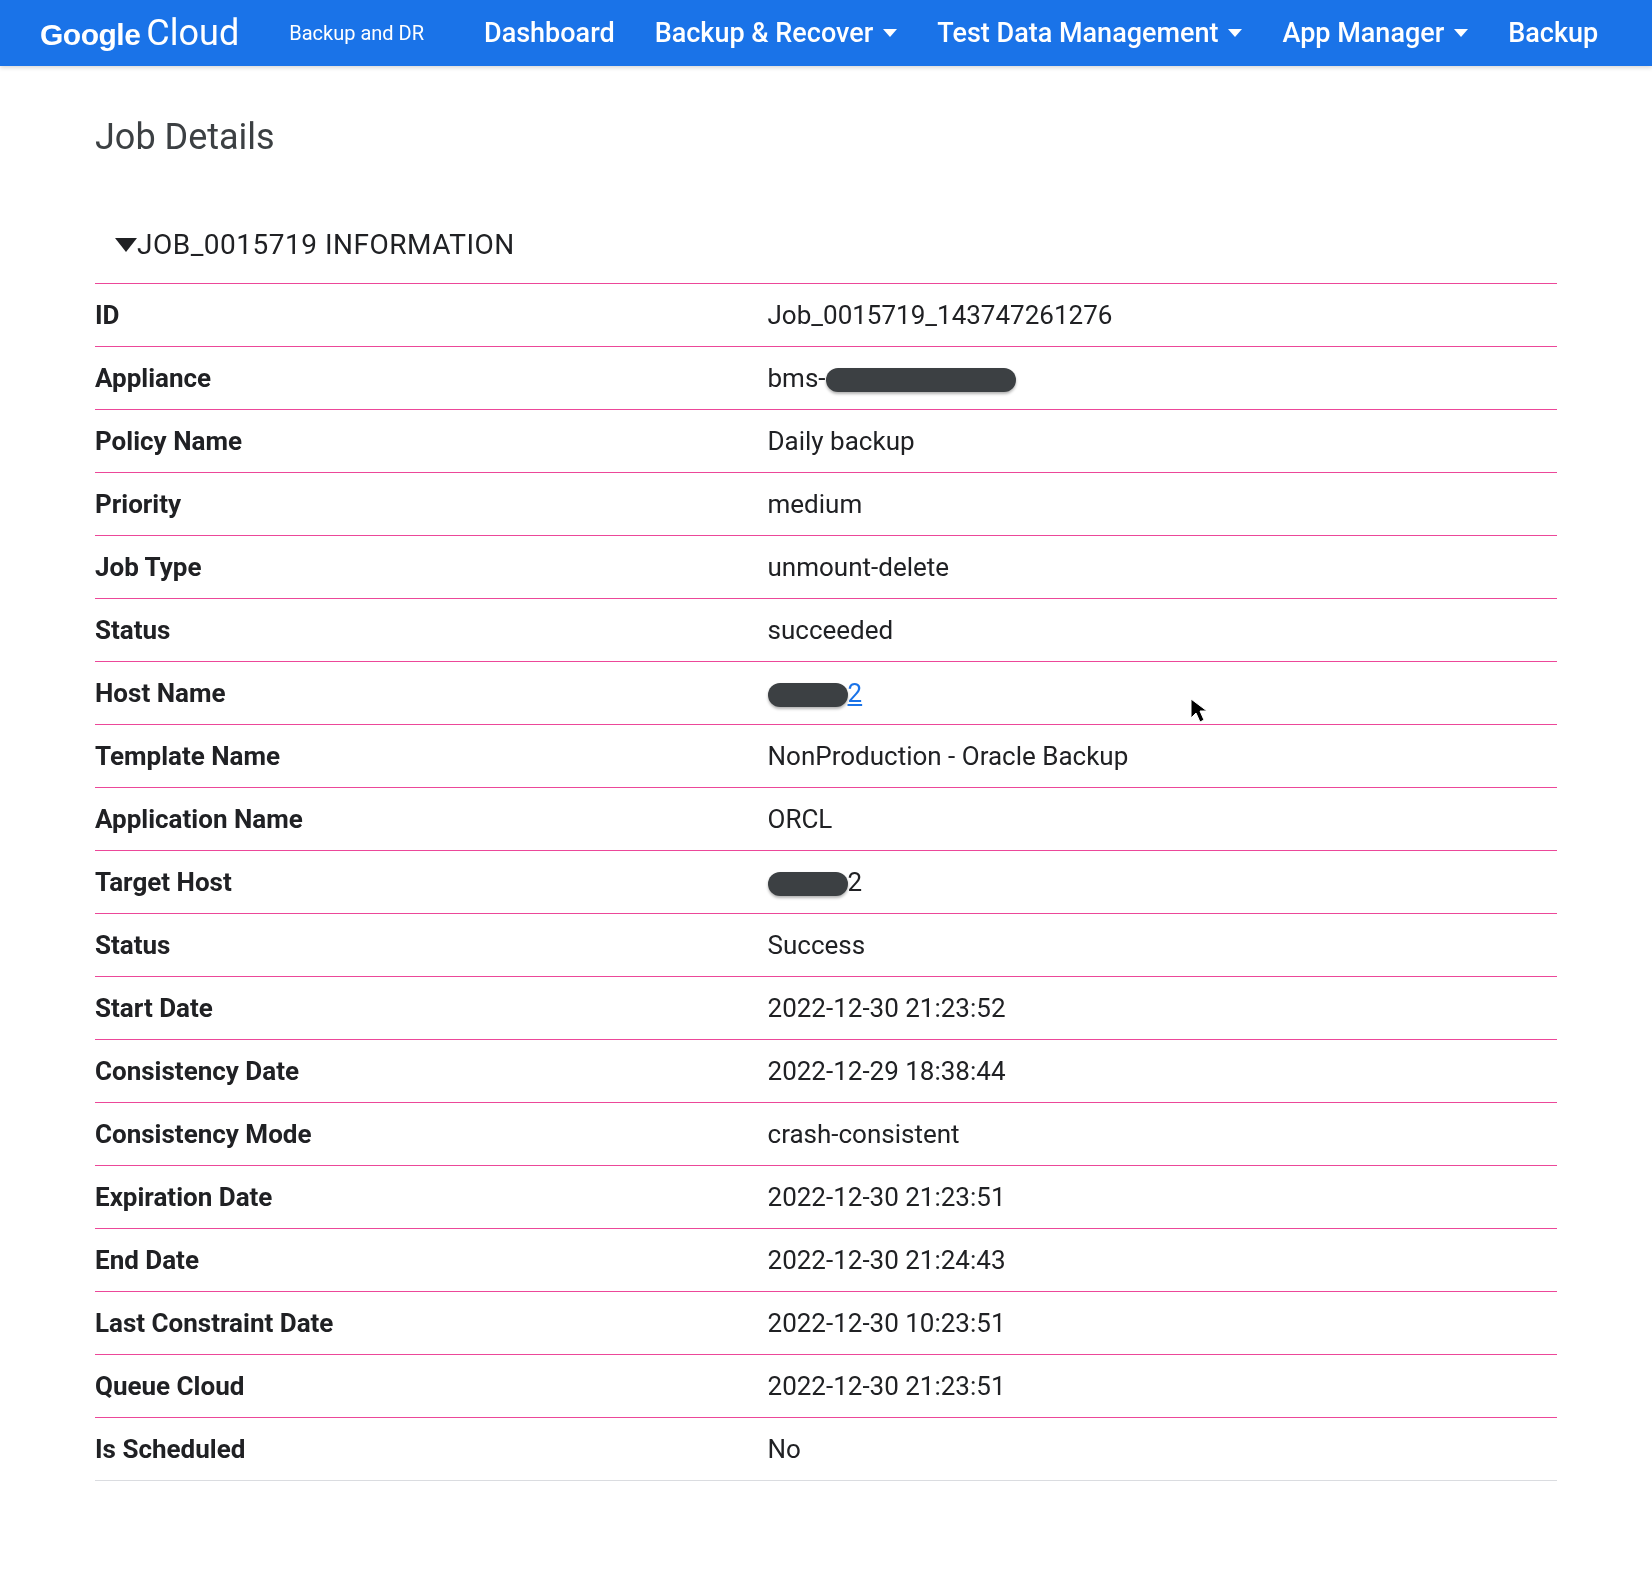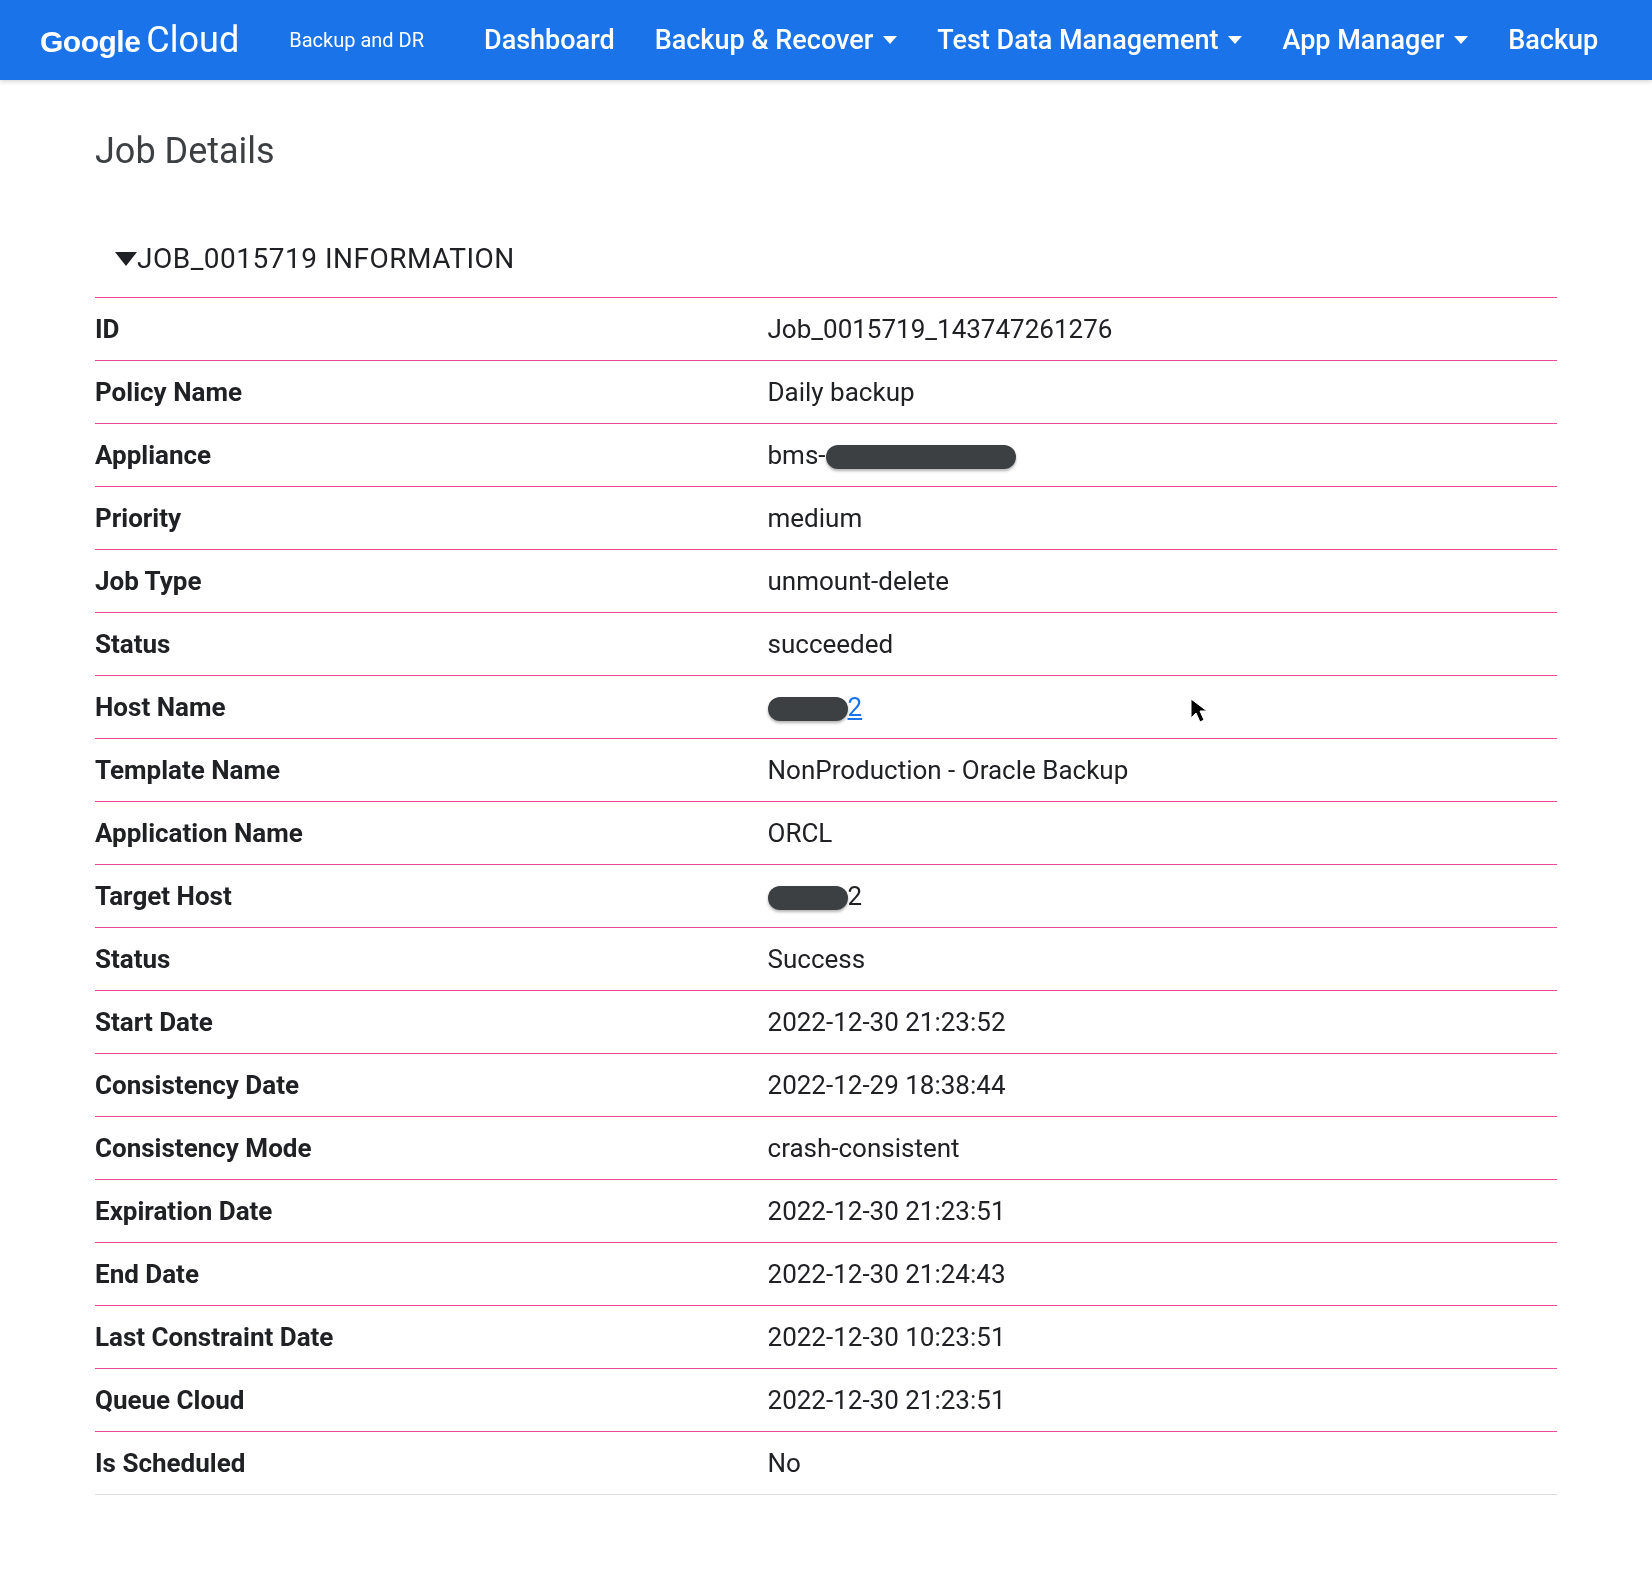--- a/index.html
+++ b/index.html
@@ -9,21 +9,21 @@
     }
     body {
       font-family: 'Roboto', 'Helvetica Neue', Arial, sans-serif;
       background: #fff;
       color: #202124;
       width: 1652px;
       overflow-x: hidden;
     }
     .header-bar {
       background: #1a73e8;
-      height: 80px;
+      height: 66px;
       display: flex;
       align-items: center;
       padding: 0 40px;
       box-shadow: 0 2px 4px rgba(0,0,0,0.15);
       white-space: nowrap;
     }
     .logo-block {
       display: flex;
       align-items: baseline;
       color: #fff;
@@ -193,28 +193,28 @@
       <span class="section-title">JOB_0015719 INFORMATION</span>
     </div>
 
     <table class="details-table">
       <tbody>
           <tr>
         <td class="label-cell">ID</td>
         <td class="value-cell">Job_0015719_143747261276</td>
       </tr>
       <tr>
-        <td class="label-cell">Policy Name</td>
-        <td class="value-cell">Daily backup</td>
-      </tr>
-      <tr>
         <td class="label-cell">Appliance</td>
         <td class="value-cell">
           <span>bms-</span><span class="redacted-pill redacted-wide"></span>
         </td>
+      </tr>
+      <tr>
+        <td class="label-cell">Policy Name</td>
+        <td class="value-cell">Daily backup</td>
       </tr>
       <tr>
         <td class="label-cell">Priority</td>
         <td class="value-cell">medium</td>
       </tr>
       <tr>
         <td class="label-cell">Job Type</td>
         <td class="value-cell">unmount-delete</td>
       </tr>
       <tr>

